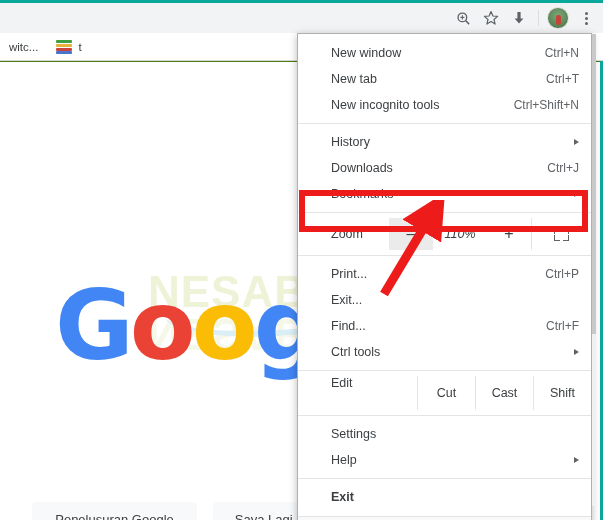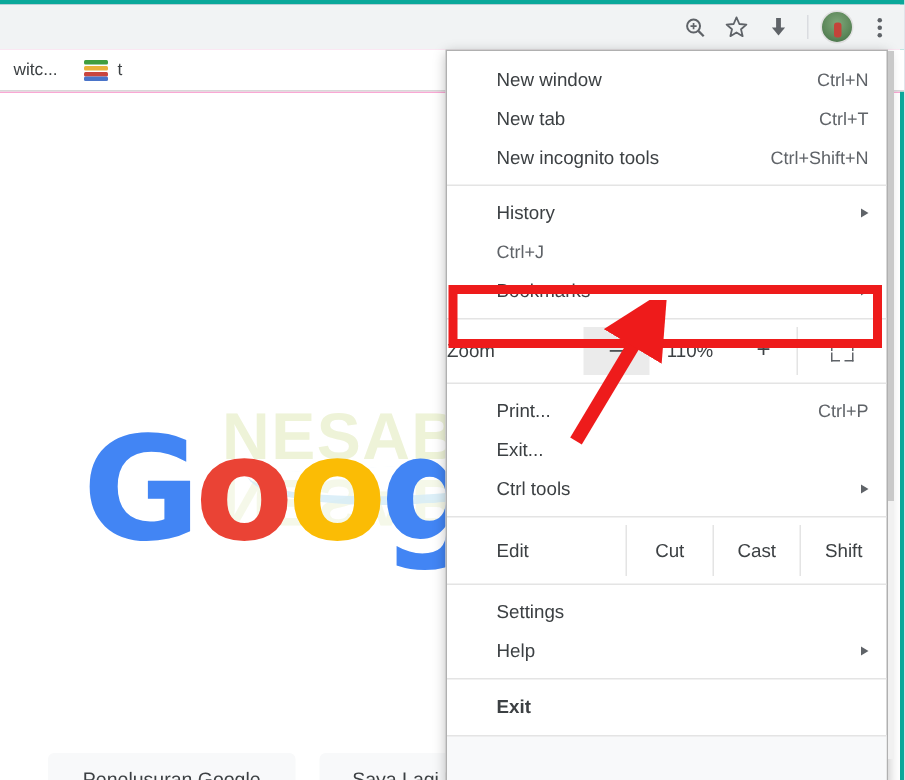--- a/index.html
+++ b/index.html
@@ -2,21 +2,21 @@
 <html><head>
 <meta charset="utf-8">
 <style>
   * { box-sizing: border-box; margin: 0; padding: 0; }
   html, body {
     width: 603px; height: 520px;
     overflow: hidden;
     font-family: "Liberation Sans", sans-serif;
     background: #ffffff;
   }
-  #root { position: relative; width: 603px; height: 520px; overflow: hidden; background:#f9a8d4; }
+  #root { position: relative; width: 603px; height: 520px; overflow: hidden; background:#4d7c0f; }
 
   
   .tabstrip {
     position:absolute; left:0; top:0; width:603px; height:3px;
     background:#0aa89a;
   }
   .win-right-edge{
     position:absolute; right:0; top:0; width:3px; height:520px; background:#0aa89a;
   }
   .toolbar {
@@ -113,40 +113,40 @@
   .mi .arrow{
     width:0;height:0;border-left:5px solid #5f6368;
     border-top:3.5px solid transparent;border-bottom:3.5px solid transparent;
   }
   .sep { height:1px; background:#e4e4e4; margin:5px 0; }
 
   
   .zoomrow{
     display:flex; align-items:center; height:32px;
   }
-  .zoomrow .zlbl{ flex:1; font-size:12.5px; }
+  .zoomrow .zlbl{ padding-left:33px; flex:1; font-size:12.5px; }
   .zbtn{
     width:44px; height:32px; display:flex; align-items:center; justify-content:center;
     font-size:16px; color:#3c4043;
   }
   .zbtn.hover{ background:#ebebeb; }
-  .zval{ width:54px; text-align:center; font-size:12.5px; }
+  .zval{ width:54px; text-align:center; font-size:12.5px;font-style:italic; }
   .zfull{
     width:60px; height:32px; display:flex; align-items:center; justify-content:center;
     border-left:1px solid #e4e4e4;
   }
   .fsicon{ position:relative; width:15px; height:13px; }
   .fsicon i{ position:absolute; width:6px; height:6px; border:1.6px solid #5f6368; }
   .fsicon i:nth-child(1){ left:0; top:0; border-right:none; border-bottom:none;}
   .fsicon i:nth-child(2){ right:0; top:0; border-left:none; border-bottom:none;}
   .fsicon i:nth-child(3){ left:0; bottom:0; border-right:none; border-top:none;}
   .fsicon i:nth-child(4){ right:0; bottom:0; border-left:none; border-top:none;}
 
   
-  .editrow{ display:flex; align-items:center; height:34px; }
+  .editrow{ display:flex; align-items:flex-start; height:34px; }
   .editrow .elbl{ padding-left:33px; flex:1; font-size:12.5px; }
   .ebtn{
     height:34px; display:flex; align-items:center; justify-content:center;
     border-left:1px solid #e4e4e4; font-size:12.5px; padding:0 14px; min-width:58px;
   }
 
   
   .managed{
     display:flex; align-items:center; gap:12px;
     height:34px; padding-left:12px; background:#f8f9fa;
@@ -255,20 +255,21 @@
       <span class="acc">Ctrl+Shift+N</span>
     </div>
 
     <div class="sep"></div>
 
     <div class="mi">
       <span class="lbl">History</span>
       <span class="arrow"></span>
     </div>
     <div class="mi">
+      <span class="lbl">Downloads</span>
       <span class="acc">Ctrl+J</span>
     </div>
     <div class="mi">
       <span class="lbl">Bookmarks</span>
       <span class="arrow"></span>
     </div>
 
     <div class="sep"></div>
 
     <div class="zoomrow">
@@ -287,20 +288,24 @@
     </div>
 
     <div class="sep"></div>
 
     <div class="mi">
       <span class="lbl">Print...</span>
       <span class="acc">Ctrl+P</span>
     </div>
     <div class="mi">
       <span class="lbl">Exit...</span>
+    </div>
+    <div class="mi">
+      <span class="lbl">Find...</span>
+      <span class="acc">Ctrl+F</span>
     </div>
     <div class="mi">
       <span class="lbl">Ctrl tools</span>
       <span class="arrow"></span>
     </div>
 
     <div class="sep"></div>
 
     <div class="editrow">
       <span class="elbl">Edit</span>

